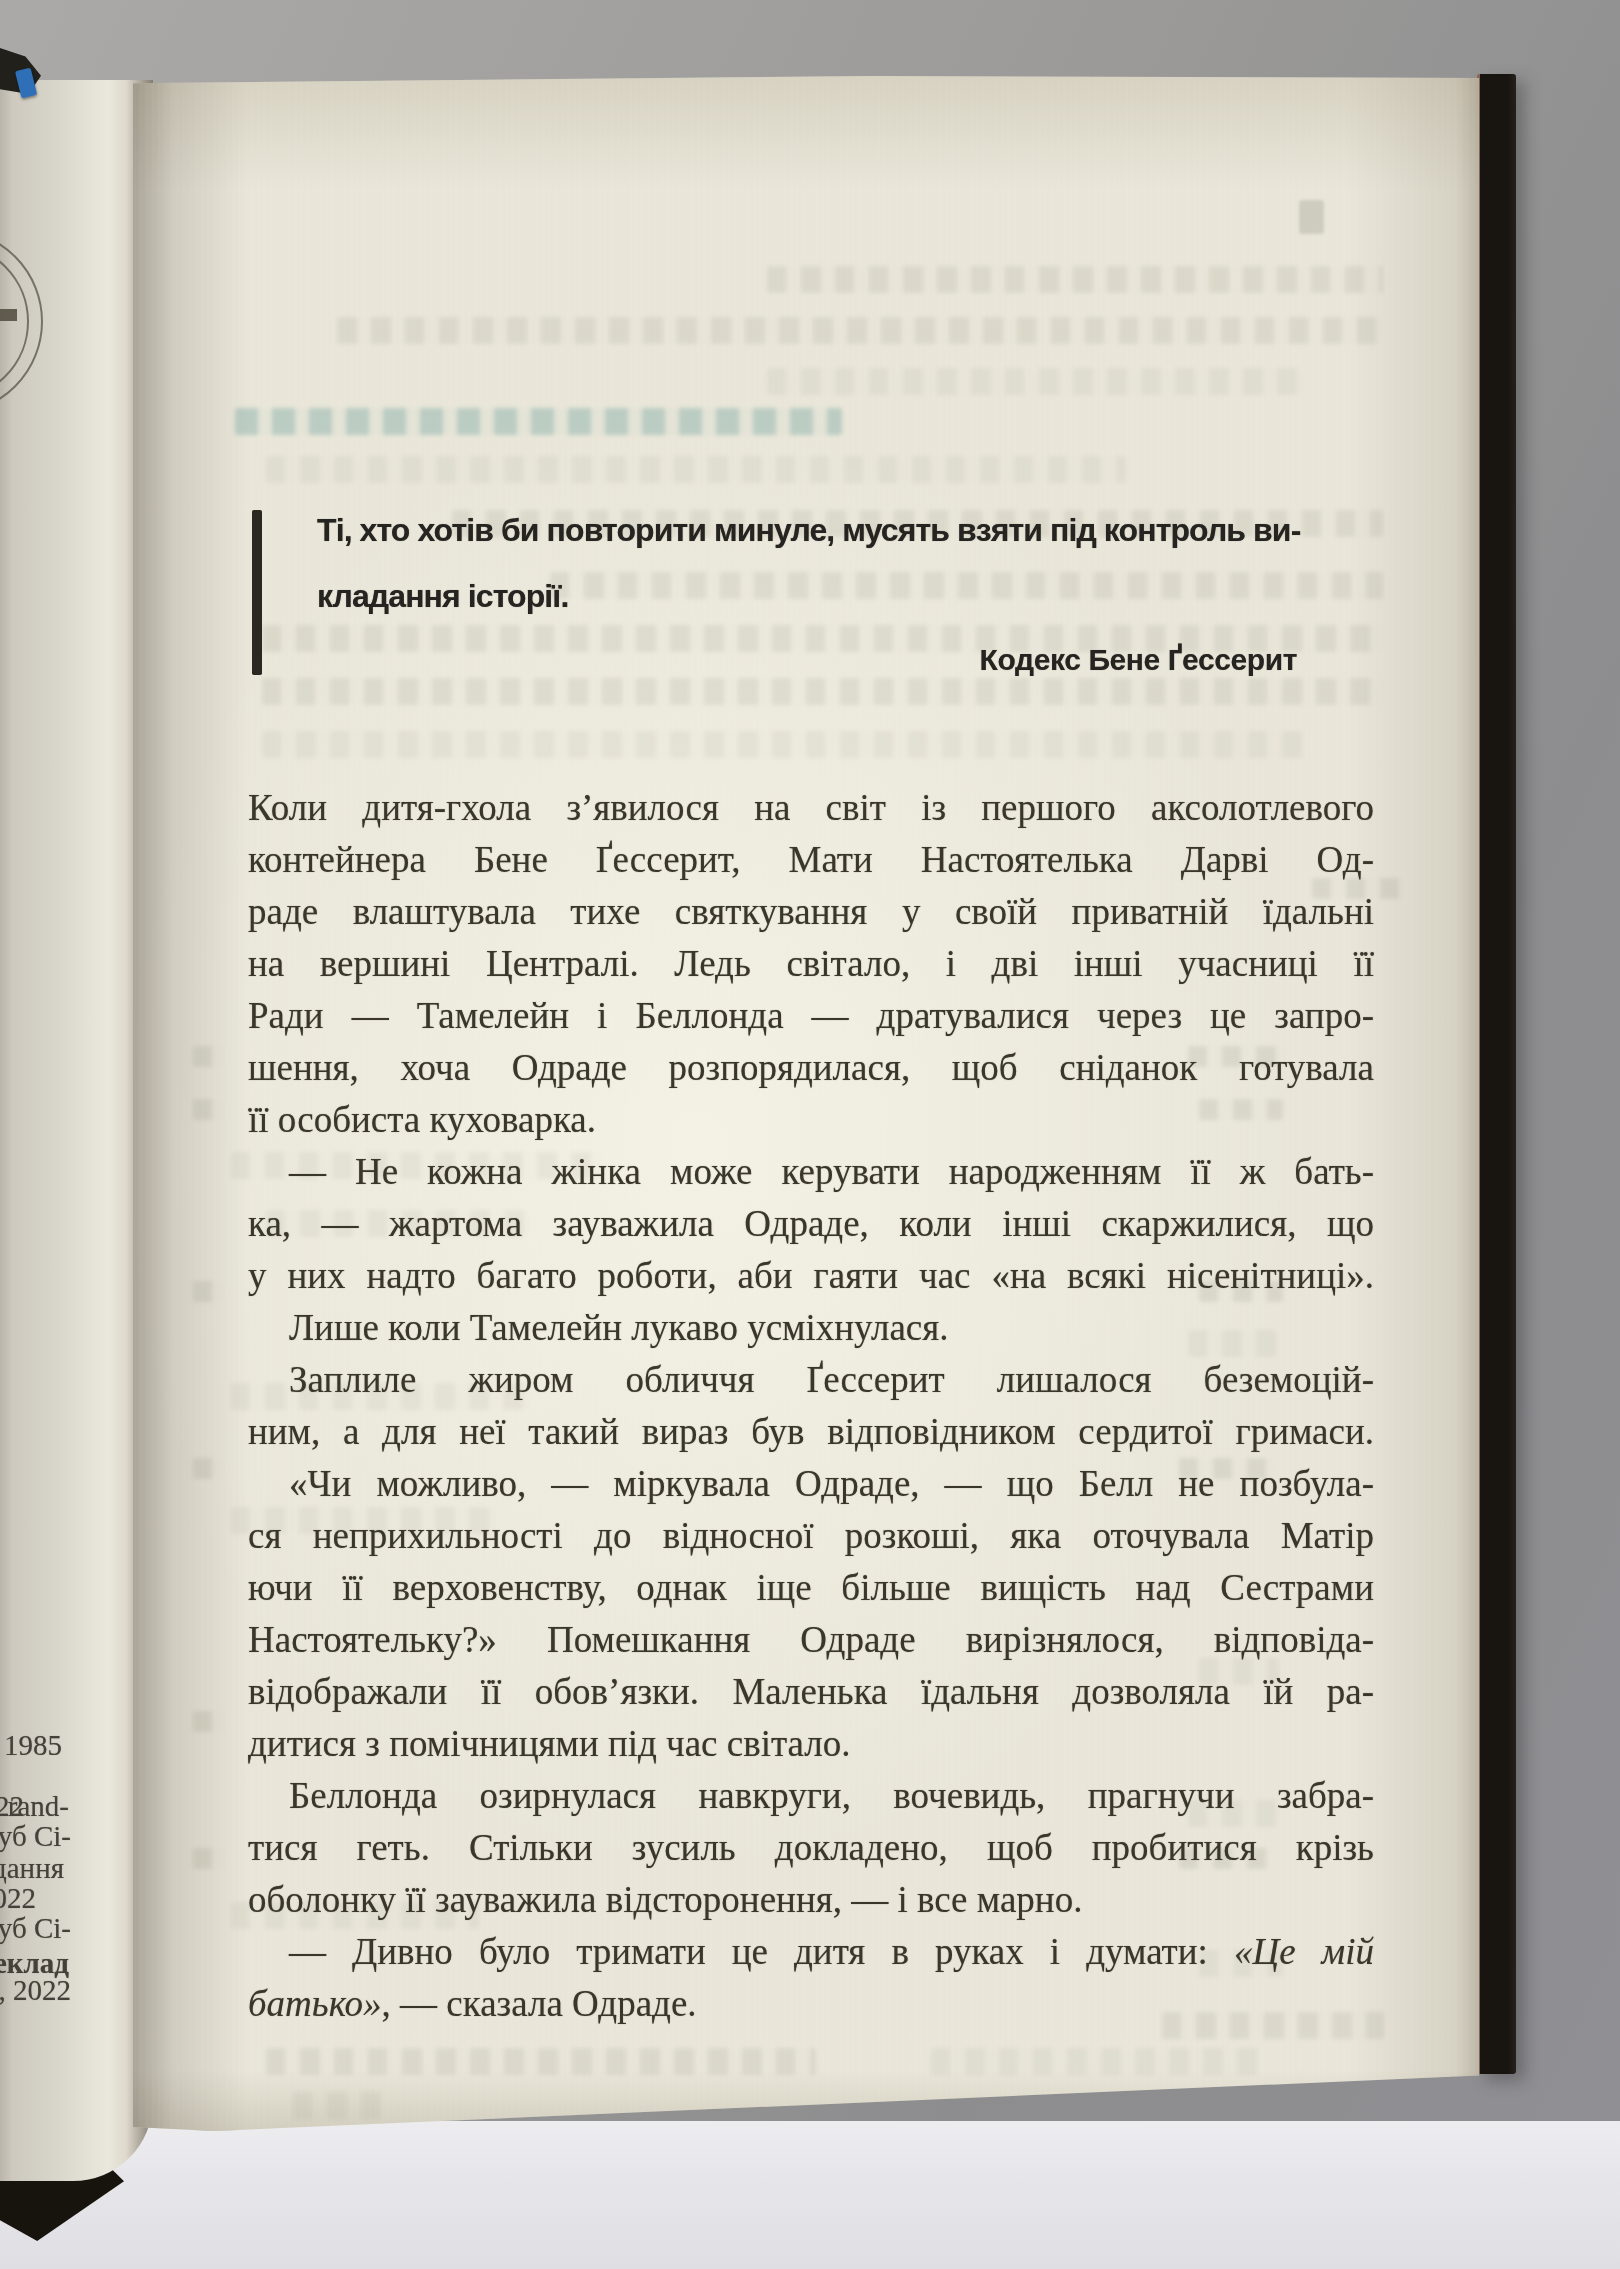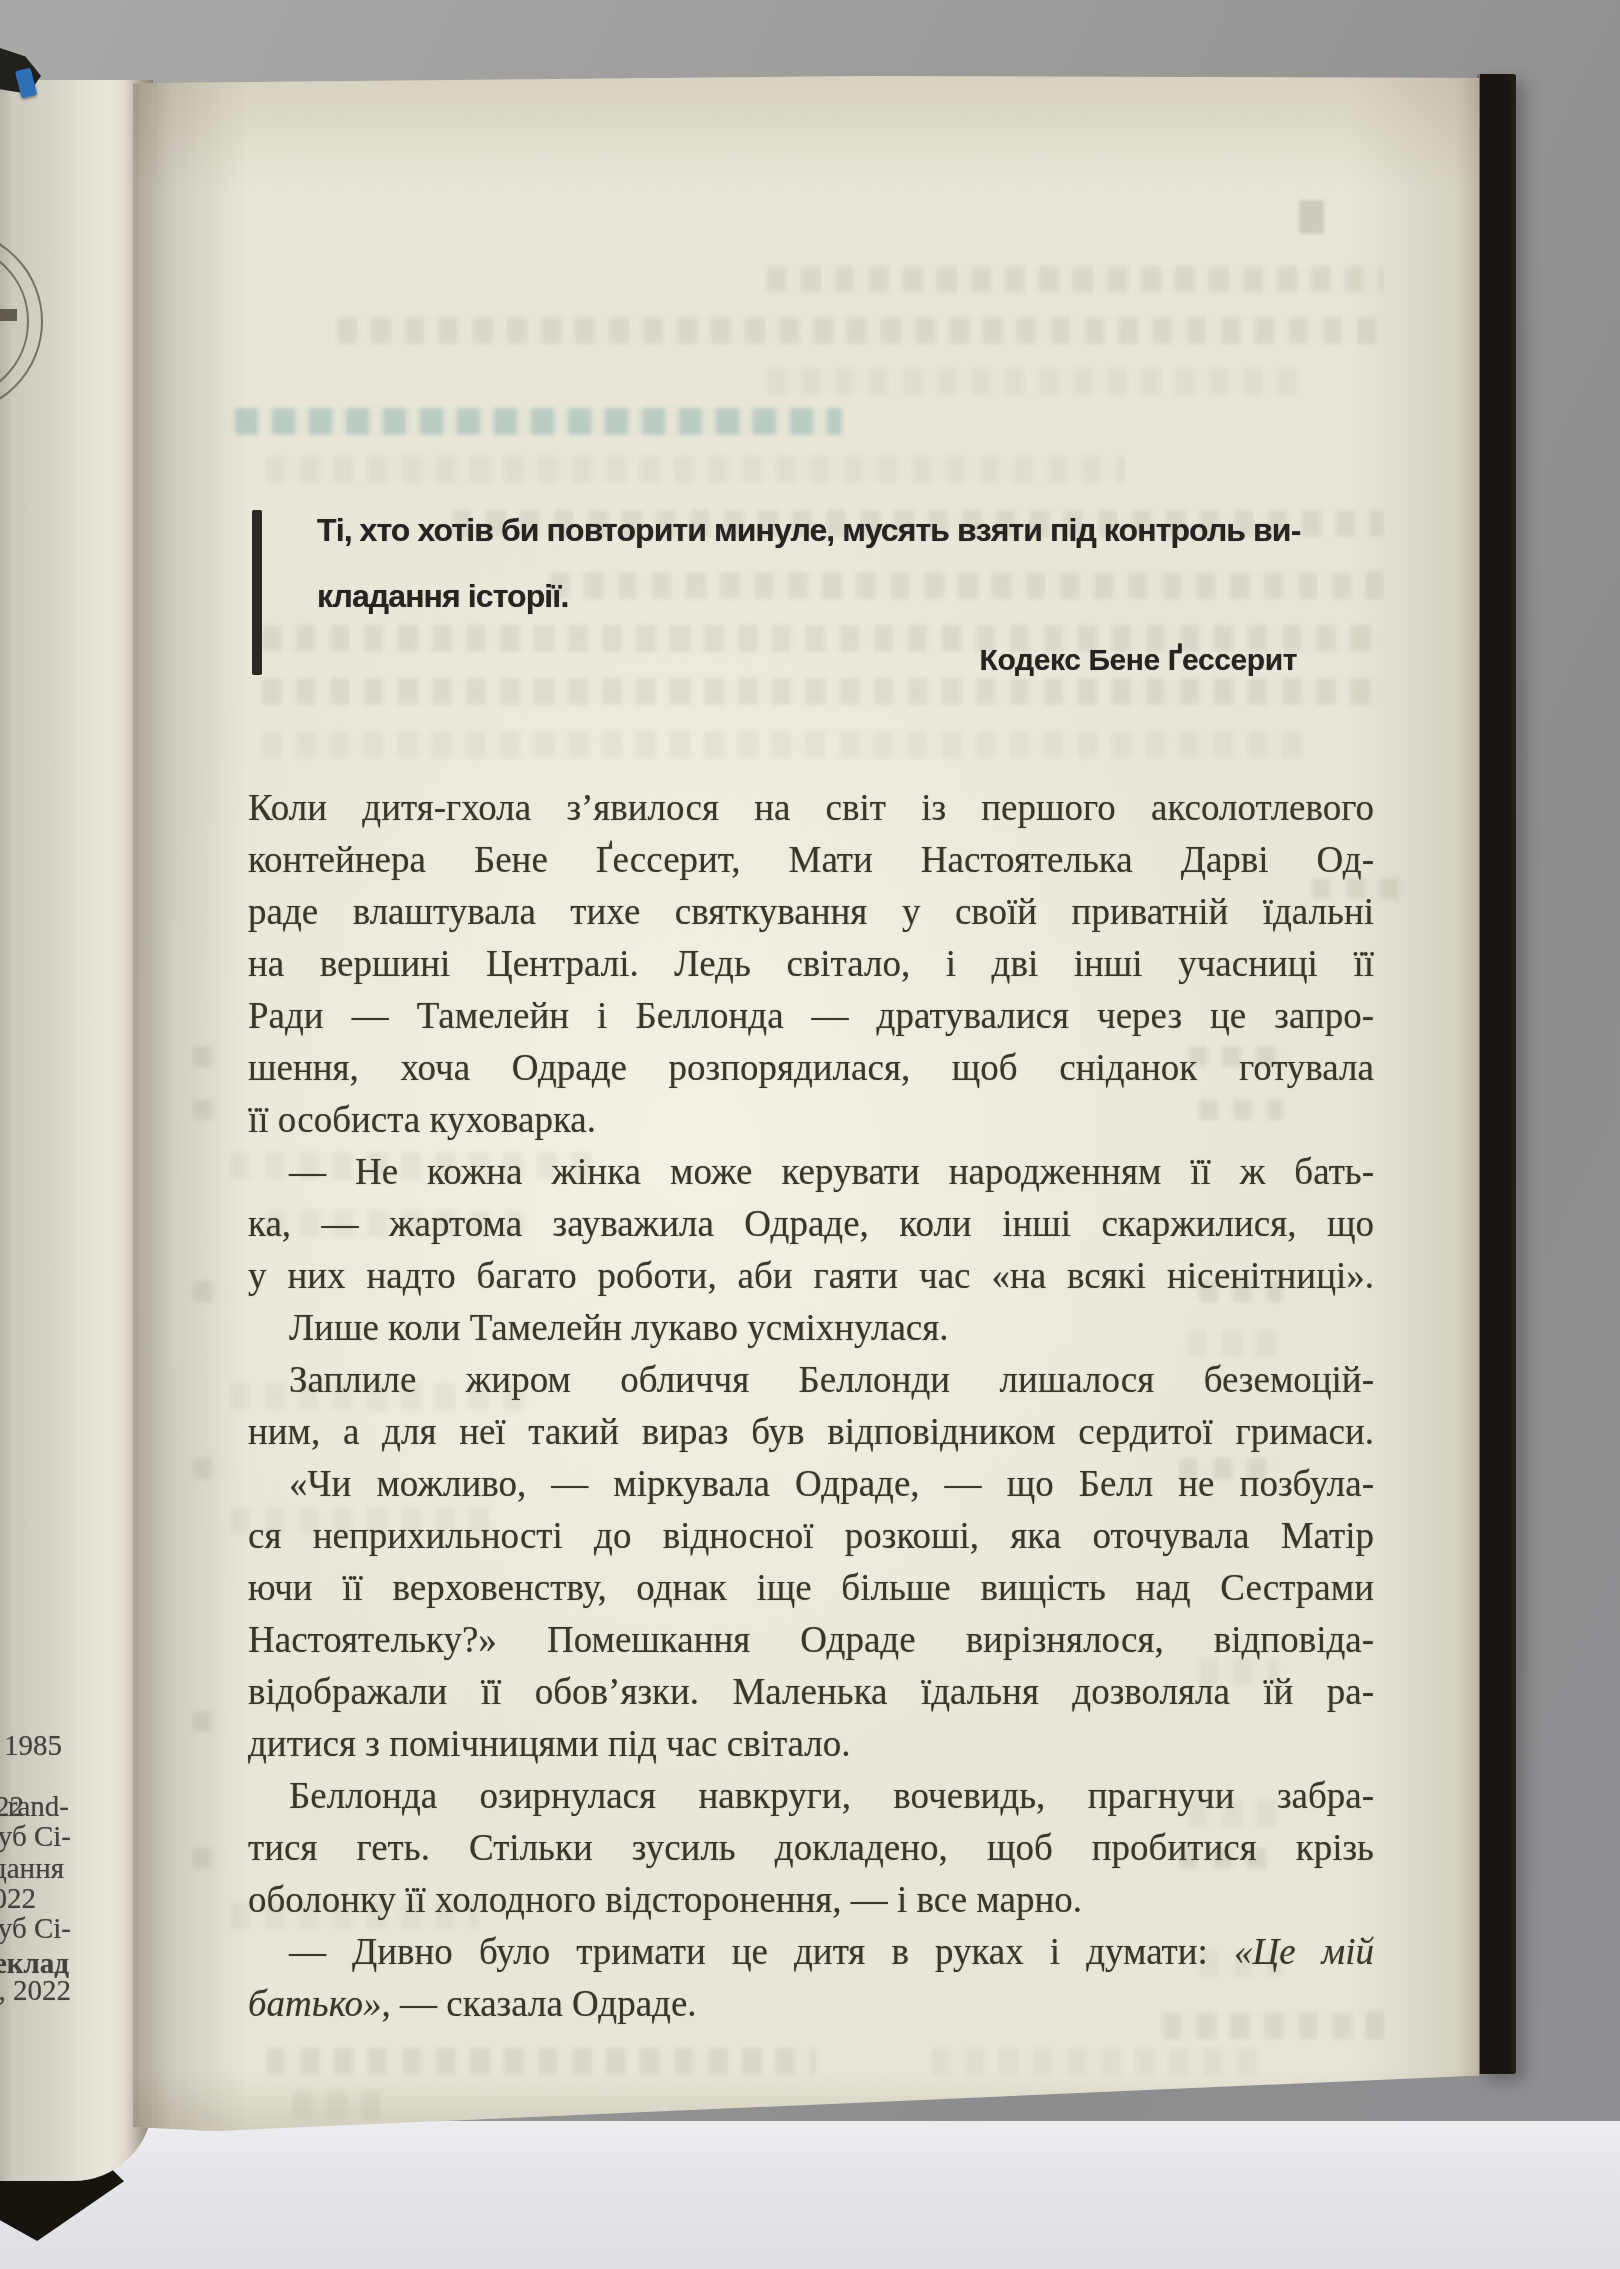--- a/index.html
+++ b/index.html
@@ -146,31 +146,31 @@
     <div class="ln"><span>контейнера Бене Ґессерит, Мати Настоятелька Дарві Од-</span></div>
     <div class="ln"><span>раде влаштувала тихе святкування у своїй приватній їдальні</span></div>
     <div class="ln"><span>на вершині Централі. Ледь світало, і дві інші учасниці її</span></div>
     <div class="ln"><span>Ради — Тамелейн і Беллонда — дратувалися через це запро-</span></div>
     <div class="ln"><span>шення, хоча Одраде розпорядилася, щоб сніданок готувала</span></div>
     <div class="ln end"><span>її особиста куховарка.</span></div>
     <div class="ln ind"><span>— Не кожна жінка може керувати народженням її ж бать-</span></div>
     <div class="ln"><span>ка, — жартома зауважила Одраде, коли інші скаржилися, що</span></div>
     <div class="ln"><span>у них надто багато роботи, аби гаяти час «на всякі нісенітниці».</span></div>
     <div class="ln ind end"><span>Лише коли Тамелейн лукаво усміхнулася.</span></div>
-    <div class="ln ind"><span>Заплиле жиром обличчя Беллонди лишалося беземоцій-</span></div>
+    <div class="ln ind"><span>Заплиле жиром обличчя Ґессерит лишалося беземоцій-</span></div>
     <div class="ln"><span>ним, а для неї такий вираз був відповідником сердитої гримаси.</span></div>
     <div class="ln ind"><span>«Чи можливо, — міркувала Одраде, — що Белл не позбула-</span></div>
     <div class="ln"><span>ся неприхильності до відносної розкоші, яка оточувала Матір</span></div>
     <div class="ln"><span>ючи її верховенству, однак іще більше вищість над Сестрами</span></div>
     <div class="ln"><span>Настоятельку?» Помешкання Одраде вирізнялося, відповіда-</span></div>
     <div class="ln"><span>відображали її обов’язки. Маленька їдальня дозволяла їй ра-</span></div>
     <div class="ln end"><span>дитися з помічницями під час світало.</span></div>
     <div class="ln ind"><span>Беллонда озирнулася навкруги, вочевидь, прагнучи забра-</span></div>
     <div class="ln"><span>тися геть. Стільки зусиль докладено, щоб пробитися крізь</span></div>
-    <div class="ln end"><span>оболонку її холодного відсторонення, — і все марно.</span></div>
+    <div class="ln end"><span>оболонку її зауважила відсторонення, — і все марно.</span></div>
     <div class="ln ind"><span>— Дивно було тримати це дитя в руках і думати: </span><i>«Це мій</i></div>
     <div class="ln end"><i>батько»</i><span>, — сказала Одраде.</span></div>
   </div>
 
   <div class="speck"></div>
 </div>
 
 <div class="cover-corner"></div>
 <div class="bookmark"></div>
 

